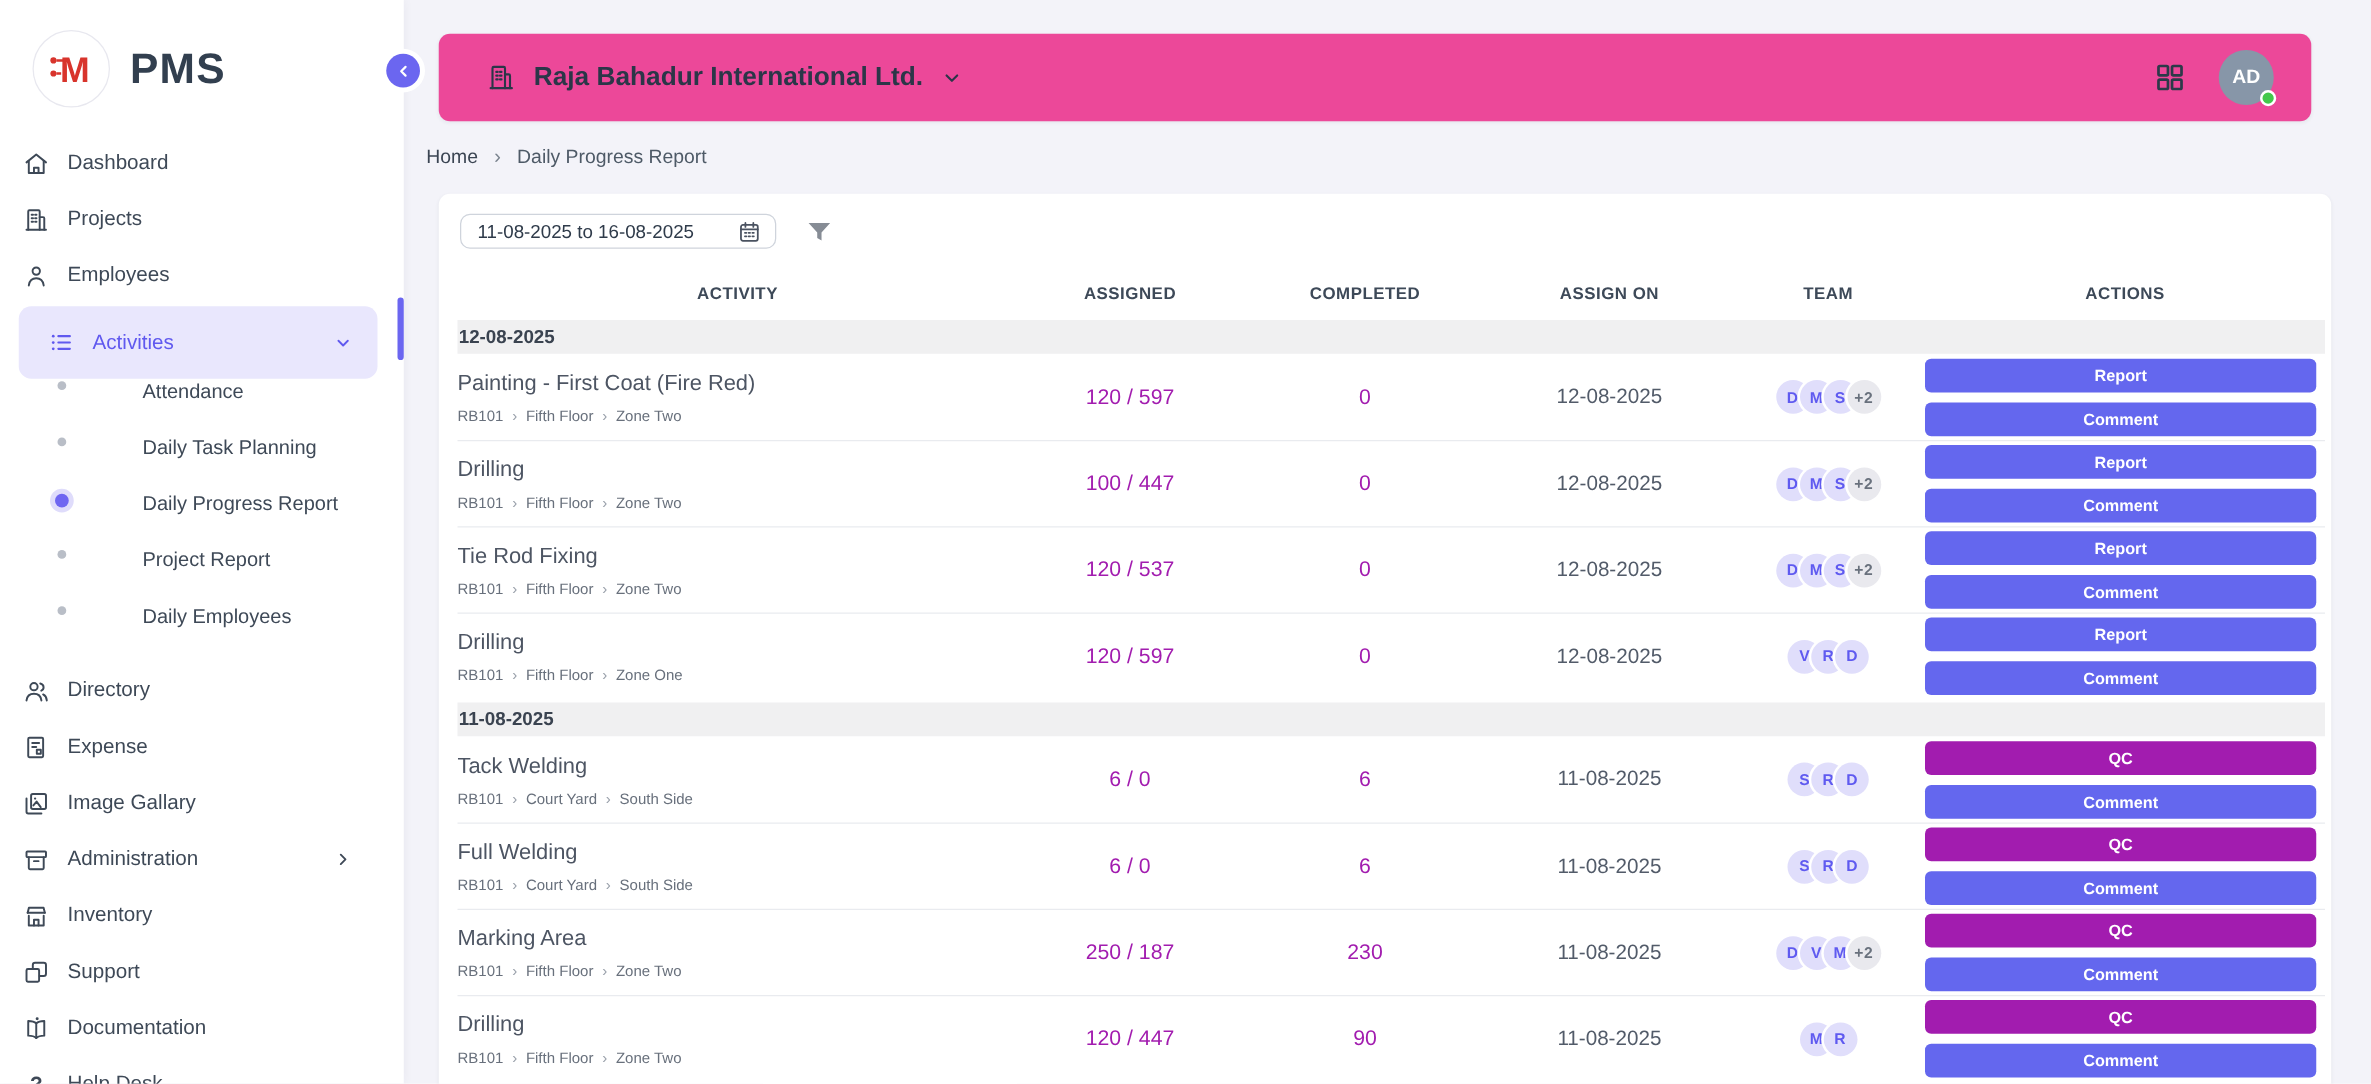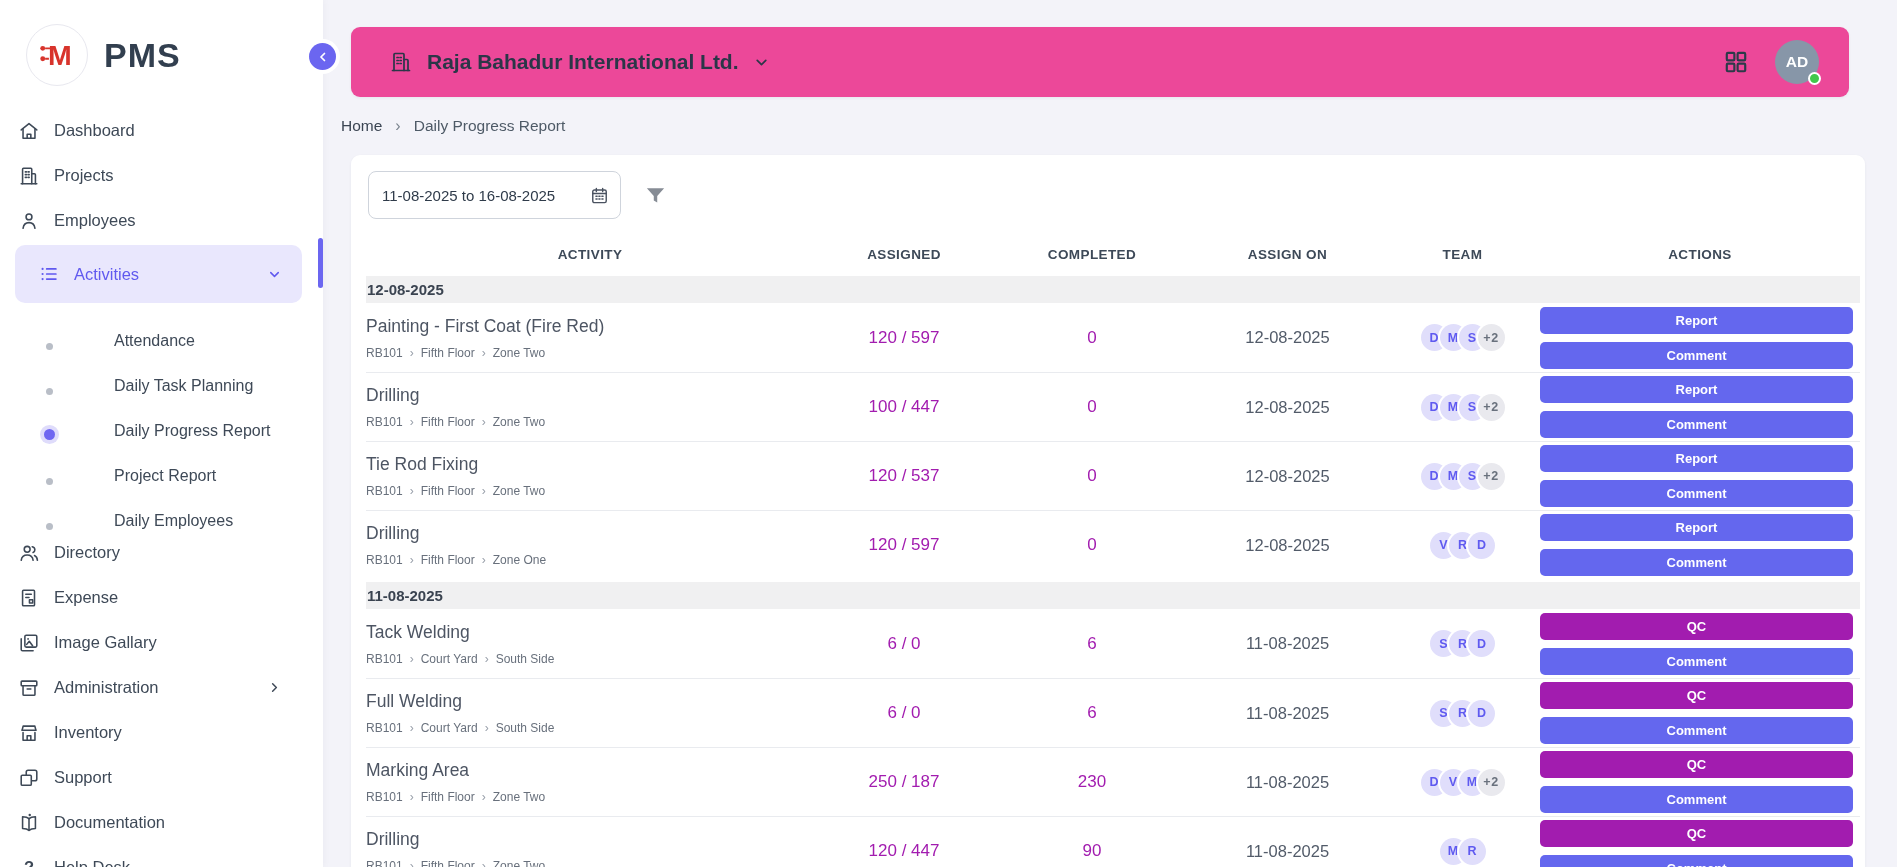--- a/index.html
+++ b/index.html
@@ -12,21 +12,21 @@
   .sidebar { position:absolute; left:0; top:0; bottom:0; width:323px; background:#fff; z-index:5; box-shadow:0 0 8px rgba(30,40,60,.05); }
   .logo-row { display:flex; align-items:center; gap:16px; padding:24px 0 16px 26px; }
   .logo-circle { width:62px; height:62px; border-radius:50%; border:1px solid #e8e8ef; display:flex; align-items:center; justify-content:center; background:#fff; }
   .logo-text { font-size:34px; font-weight:800; color:#323f4f; letter-spacing:1px; }
   .nav { margin-top:6px; }
   .nav-item { height:45px; display:flex; align-items:center; padding-left:18px; gap:14px; font-size:16.5px; font-weight:500; color:#3e4957; cursor:pointer; }
   .nav-icon { width:22px; height:22px; display:flex; align-items:center; justify-content:center; }
   .nav-item.active { background:#e9e7fd; margin:2px 21px 2px 15px; padding-left:23px; border-radius:10px; height:58px; color:#6059ef; }
   .nav-chev { margin-left:auto; margin-right:41px; display:flex; }
   .nav-item.active .nav-chev { margin-right:20px; }
-  .sub-item { height:45px; display:flex; align-items:flex-end; padding-left:38px; font-size:16px; font-weight:500; color:#3e4957; cursor:pointer; }
+  .sub-item { height:45px; display:flex; align-items:flex-start; padding-left:38px; font-size:16px; font-weight:500; color:#3e4957; cursor:pointer; }
   .bullet-box { width:22px; display:flex; justify-content:center; }
   .bullet { width:7px; height:7px; border-radius:50%; background:#b9bec7; display:block; }
   .sub-item.active .bullet { width:11px; height:11px; background:#6f66f1; box-shadow:0 0 0 4px #dfdcfb; }
   .sub-label { margin-left:54px; }
   .collapse-btn { position:absolute; left:309px; top:43px; width:27px; height:27px; border-radius:50%; background:#6b66f0; display:flex; align-items:center; justify-content:center; box-shadow:0 0 0 4px #fff; z-index:7; cursor:pointer; }
   .side-thumb { position:absolute; left:318px; top:238px; width:5px; height:50px; border-radius:3px; background:#6b66f0; z-index:6; }
   
   .main { position:absolute; left:323px; top:0; right:0; bottom:0; }
   .topcard { position:absolute; left:28px; top:27px; right:48px; height:70px; background:#ec4899; border-radius:9px; display:flex; padding:0 30px 0 38px; box-shadow:0 1px 3px rgba(40,50,60,.06); }
   .company { display:flex; align-items:center; gap:14px; cursor:pointer; }
@@ -35,21 +35,21 @@
   .top-right { margin-left:auto; display:flex; align-items:center; gap:26px; }
   .grid-btn { display:flex; cursor:pointer; }
   .avatar { width:44px; height:44px; border-radius:50%; background:#8796a8; color:#fff; font-weight:700; font-size:15.5px; display:flex; align-items:center; justify-content:center; position:relative; cursor:pointer; }
   .status-dot { position:absolute; right:-2px; bottom:-1px; width:13px; height:13px; border-radius:50%; background:#43c84b; border:2.5px solid #fff; }
   .breadcrumb { position:absolute; left:18px; top:117px; display:flex; align-items:flex-end; gap:13px; font-size:15.5px; }
   .crumb-home { color:#3b4553; cursor:pointer; }
   .crumb-sep { color:#7b848f; font-size:16px; }
   .crumb-cur { color:#4e5a67; }
   .content-card { position:absolute; left:28px; top:155px; right:32px; bottom:-20px; background:#fff; border-radius:9px; padding:16px 5px 0 15px; box-shadow:0 1px 3px rgba(40,50,60,.06); }
   .filter-row { display:flex; align-items:center; gap:23px; padding-left:2px; }
-  .date-box { width:253px; height:48px; border:1.4px solid #cfd4dc; border-radius:8px; display:flex; align-items:center; justify-content:space-between; padding:0 11px 0 13px; color:#2f3b4a; font-size:15px; cursor:pointer; background:#fff; }
+  .date-box { width:253px; height:28px; border:1.4px solid #cfd4dc; border-radius:8px; display:flex; align-items:center; justify-content:space-between; padding:0 11px 0 13px; color:#2f3b4a; font-size:15px; cursor:pointer; background:#fff; }
   .date-text { white-space:nowrap; }
   .funnel { display:flex; cursor:pointer; }
   
   .thead, .trow { display:grid; grid-template-columns:448px 180px 196px 195px 155px 1fr; align-items:center; }
   .thead { margin-top:17px; height:37px; }
   .th { text-align:center; font-size:13.5px; font-weight:700; color:#3d4958; letter-spacing:.4px; }
   .group-row { height:27px; background:#f0f0f1; display:flex; align-items:center; font-size:15px; font-weight:700; color:#3a4350; padding-left:1px; margin-top:3px; }
   .trow { height:69px; }
   .rows .trow + .trow { border-top:1px solid #e9ebef; }
   .cell-activity { display:flex; flex-direction:column; gap:9px; }

